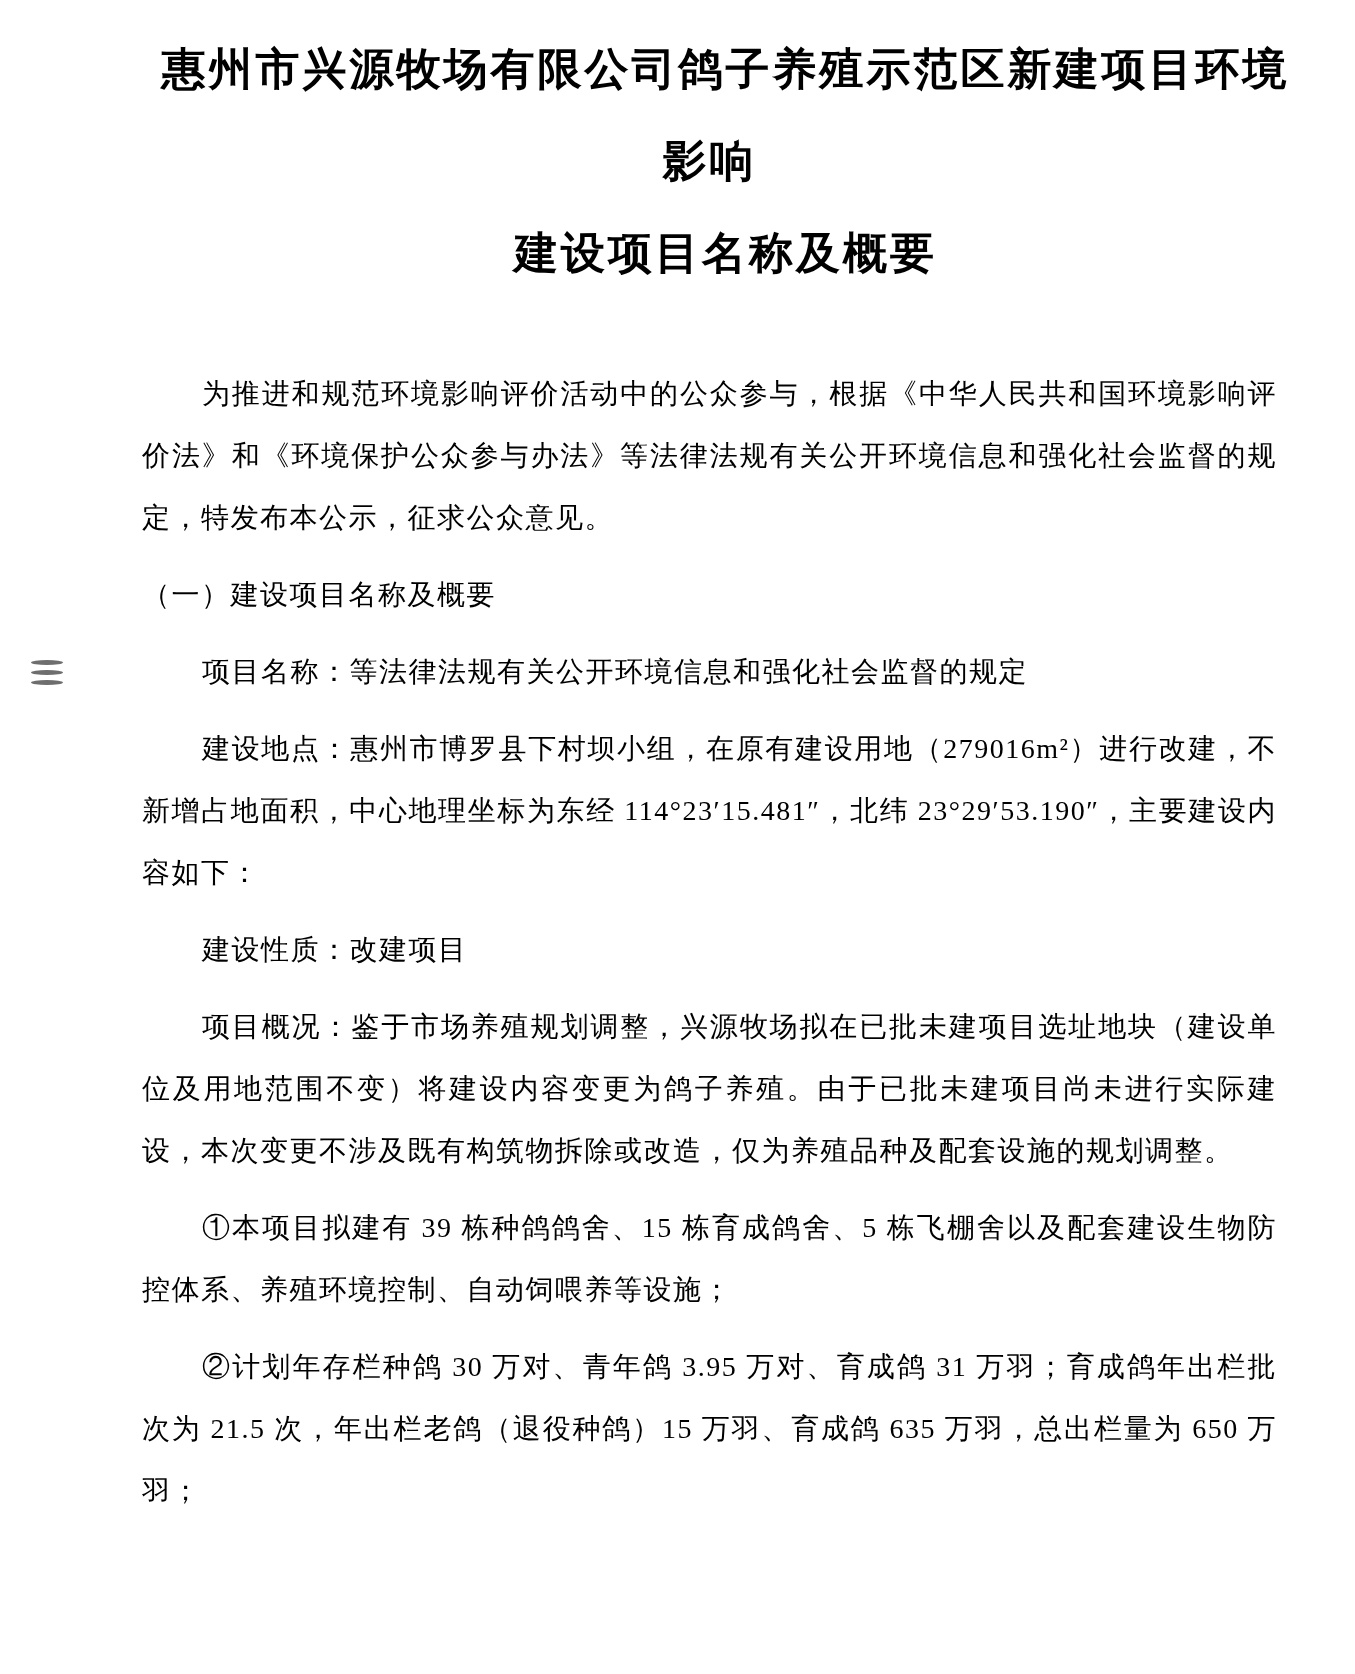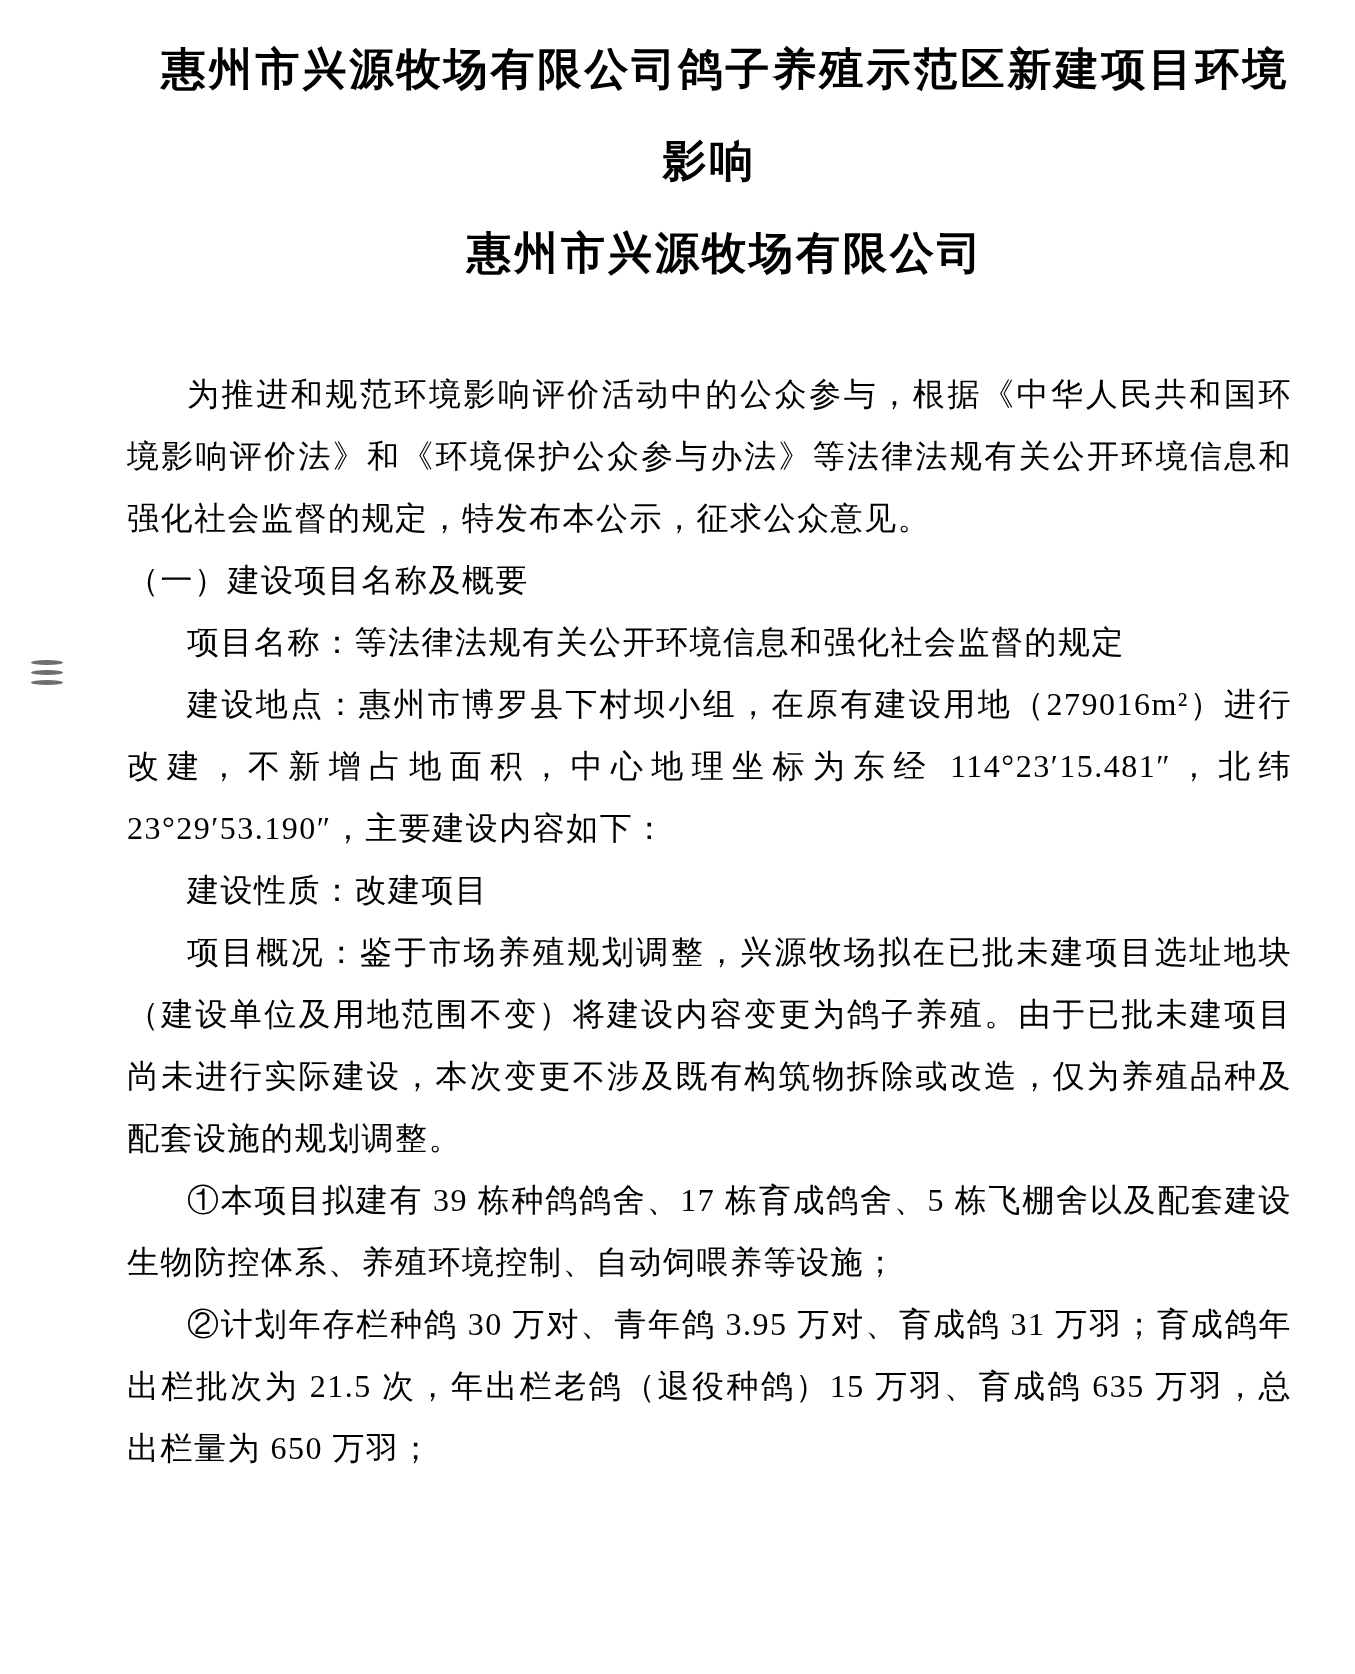--- a/index.html
+++ b/index.html
@@ -19,22 +19,22 @@
   .doc-title {
     margin: 24px 0 0 0;
     font-size: 44px;
     line-height: 92px;
     font-weight: 700;
     letter-spacing: 3px;
     text-align: center;
     font-family: "Liberation Serif", "DejaVu Serif", serif;
   }
   .body-para, .section-heading {
-    margin: 0;
-    font-size: 32px;
+    margin: 15px;
+    font-size: 28px;
     line-height: 62px;
     letter-spacing: 1.5px;
     text-align: justify;
     font-weight: 400;
   }
   .body-para { text-indent: 60px; }
   .first-para { margin-top: 63px; }
   .section-heading {
     font-weight: 400;
     text-indent: 0;
@@ -63,34 +63,34 @@
 <div class="page">
 
   <div class="margin-dots">
     <i></i>
     <i></i>
     <i></i>
   </div>
 
   <div class="content">
 
-    <h1 class="doc-title"><span>惠州市兴源牧场有限公司鸽子养殖示范区新建项目环境影响</span><br><span>惠州市兴源牧场有限公司</span></h1>
+    <h1 class="doc-title"><span>惠州市兴源牧场有限公司鸽子养殖示范区新建项目环境影响</span><br><span>建设项目名称及概要</span></h1>
 
     <p class="body-para first-para">为推进和规范环境影响评价活动中的公众参与，根据《中华人民共和国环境影响评价法》和《环境保护公众参与办法》等法律法规有关公开环境信息和强化社会监督的规定，特发布本公示，征求公众意见。</p>
 
     <h2 class="section-heading">（一）建设项目名称及概要</h2>
 
     <p class="body-para">项目名称：等法律法规有关公开环境信息和强化社会监督的规定</p>
 
 
     <p class="body-para">建设地点：惠州市博罗县下村坝小组，在原有建设用地（279016m²）进行改建，不新增占地面积，中心地理坐标为东经 114°23′15.481″，北纬 23°29′53.190″，主要建设内容如下：</p>
 
     <p class="body-para">建设性质：改建项目</p>
 
     <p class="body-para">项目概况：鉴于市场养殖规划调整，兴源牧场拟在已批未建项目选址地块（建设单位及用地范围不变）将建设内容变更为鸽子养殖。由于已批未建项目尚未进行实际建设，本次变更不涉及既有构筑物拆除或改造，仅为养殖品种及配套设施的规划调整。</p>
 
 
-    <p class="body-para">①本项目拟建有 39 栋种鸽鸽舍、17 栋育成鸽舍、5 栋飞棚舍以及配套建设生物防控体系、养殖环境控制、自动饲喂养等设施；</p>
+    <p class="body-para">①本项目拟建有 39 栋种鸽鸽舍、15 栋育成鸽舍、5 栋飞棚舍以及配套建设生物防控体系、养殖环境控制、自动饲喂养等设施；</p>
 
     <p class="body-para">②计划年存栏种鸽 30 万对、青年鸽 3.95 万对、育成鸽 31 万羽；育成鸽年出栏批次为 21.5 次，年出栏老鸽（退役种鸽）15 万羽、育成鸽 635 万羽，总出栏量为 650 万羽；</p>
 
   </div>
 </div>
 
 </body></html>

